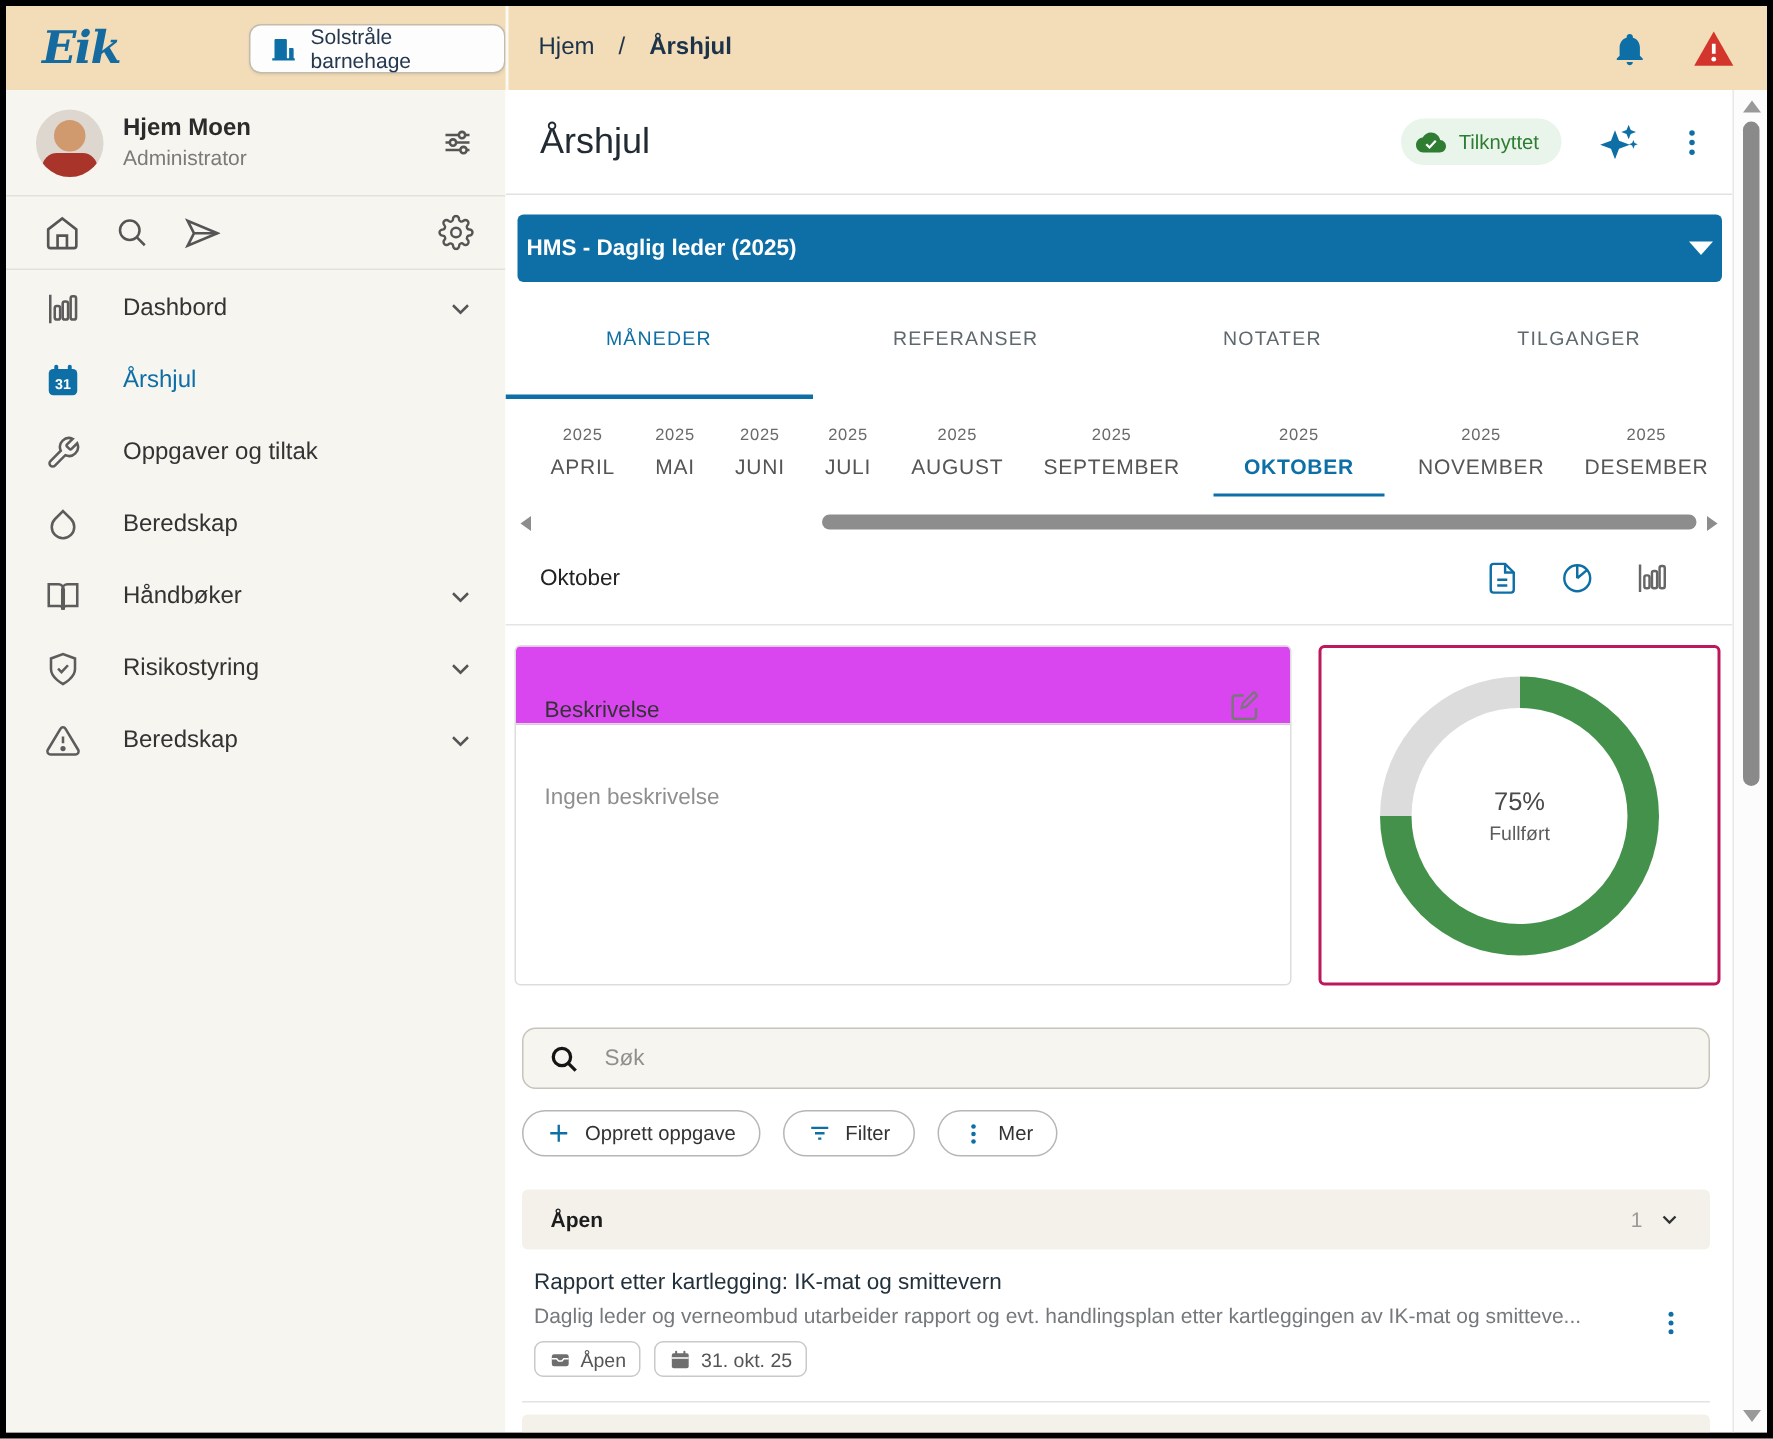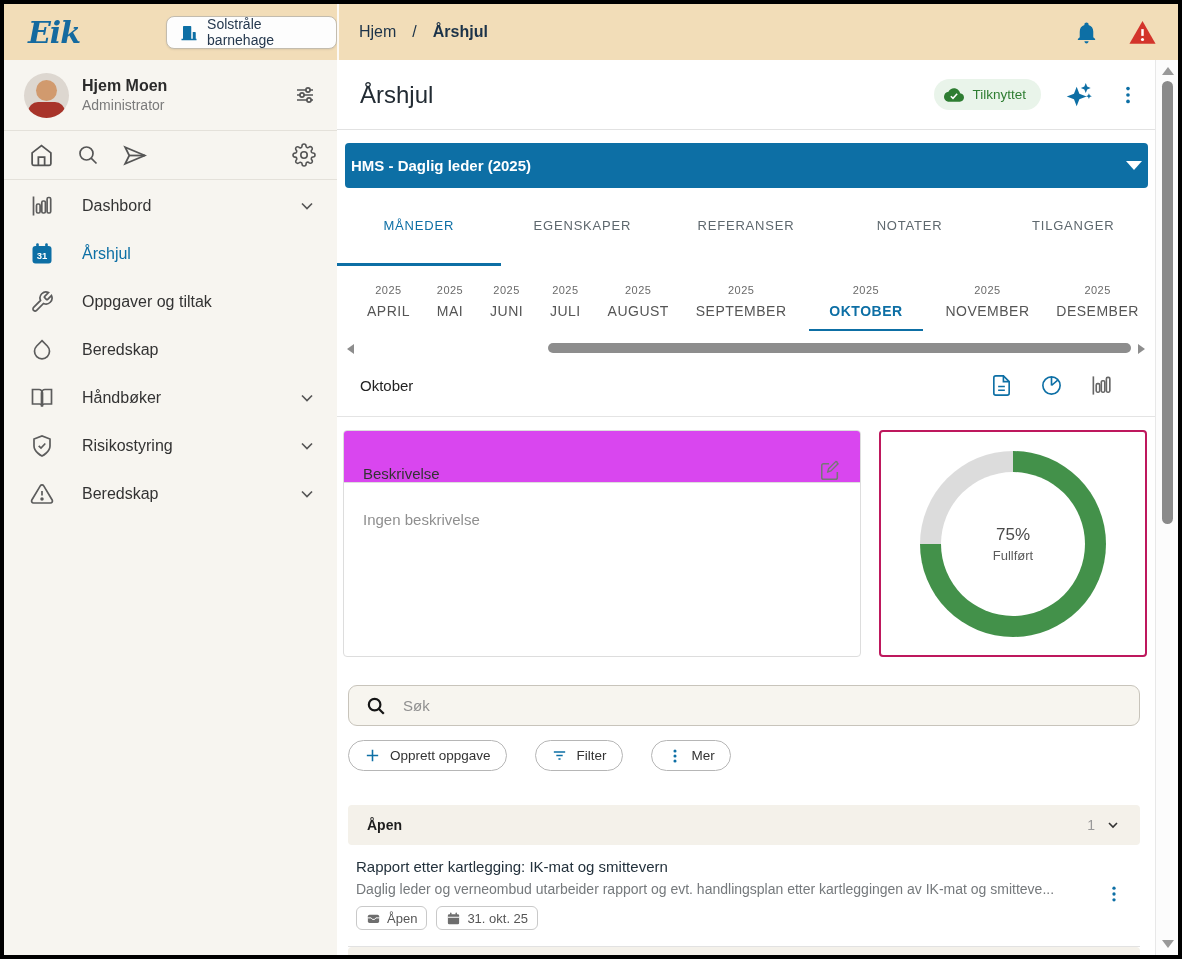--- a/index.html
+++ b/index.html
@@ -72,33 +72,33 @@
 
   .month-head { height:62px; flex:0 0 62px; display:flex; align-items:center; padding:0 42px 0 23px; border-bottom:1px solid #e4e4e4; }
   .month-title { font-size:15px; color:#222; }
   .month-head-icons { margin-left:auto; display:flex; align-items:center; gap:27px; }
 
   .cards { display:flex; gap:18px; margin:13px 8px 0 6px; height:227px; flex:0 0 227px; }
   .desc-card { flex:1; border:1px solid #ddd; border-radius:4px; display:flex; flex-direction:column; overflow:hidden; }
   .desc-head { height:52px; flex:0 0 52px; background:#d946ef; border-bottom:1px solid #ddd; display:flex; align-items:flex-end; padding:0 19px; }
   .desc-title { font-size:15px; color:#333; }
   .edit-btn { margin-left:auto; color:#777; cursor:pointer; display:flex; }
-  .desc-body { padding:28px 19px; font-size:15px; color:#8f8f8f; }
+  .desc-body { padding:40px 19px; font-size:15px; color:#8f8f8f; }
   .donut-card { width:268px; flex:0 0 268px; border:2px solid #be185d; border-radius:4px; display:flex; align-items:center; justify-content:center; }
   .donut { width:186px; height:186px; border-radius:50%; position:relative; }
   .donut::after { content:""; position:absolute; left:21px; top:21px; width:144px; height:144px; border-radius:50%; background:#fff; }
   .donut-center { position:absolute; inset:0; display:flex; flex-direction:column; align-items:center; justify-content:center; z-index:2; }
   .donut-pct { font-size:17px; color:#4a4a4a; }
   .donut-lbl { font-size:13px; color:#5c5c5c; margin-top:3px; }
 
   .search-row { margin:28px 15px 0 11px; height:41px; flex:0 0 41px; background:#f7f5ef; border:1px solid #c8c4bb; border-radius:9px; display:flex; align-items:center; padding:0 16px; gap:16px; }
   .search-row input { flex:1; border:none; outline:none; background:transparent; font-size:15px; color:#333; font-family:"Liberation Sans", sans-serif; }
   .search-row input::placeholder { color:#8f8f8f; }
 
-  .actions-row { margin:14px 0 12px 11px; display:flex; gap:28px; flex:0 0 31px; }
+  .actions-row { margin:14px 0 0 11px; display:flex; gap:15px; flex:0 0 31px; }
   .action-btn { height:31px; border:1px solid #b6b6b6; border-radius:16px; background:#fff; display:flex; align-items:center; gap:9px; padding:0 15px; font-size:13.5px; color:#333; cursor:pointer; }
 
   .group-header { margin:22px 15px 0 11px; height:40px; flex:0 0 40px; background:#f4f1ea; border-radius:4px; display:flex; align-items:center; padding:0 19px; cursor:pointer; }
   .group-title { font-size:14px; font-weight:bold; color:#1d1d1d; }
   .group-right { margin-left:auto; display:flex; align-items:center; gap:10px; }
   .group-count { font-size:14px; color:#999; }
 
   .task-row { margin:0 15px 0 11px; padding:13px 4px 12px 8px; display:flex; }
   .task-main { flex:1; min-width:0; }
   .task-title { font-size:15px; color:#23313c; font-weight:500; }
@@ -327,21 +327,20 @@
         </div>
       </div>
 
       <div class="select-bar">
         <span class="select-value">HMS - Daglig leder (2025)</span>
         <span class="select-caret"></span>
       </div>
 
       <div class="tabs">
         <div class="tab active">MÅNEDER</div>
-        <div class="tab">EGENSKAPER</div>
         <div class="tab">REFERANSER</div>
         <div class="tab">NOTATER</div>
         <div class="tab">TILGANGER</div>
       </div>
 
       <div class="months">
         <div class="month">
               <span class="m-year">2025</span>
               <span class="m-name">APRIL</span>
             </div>

